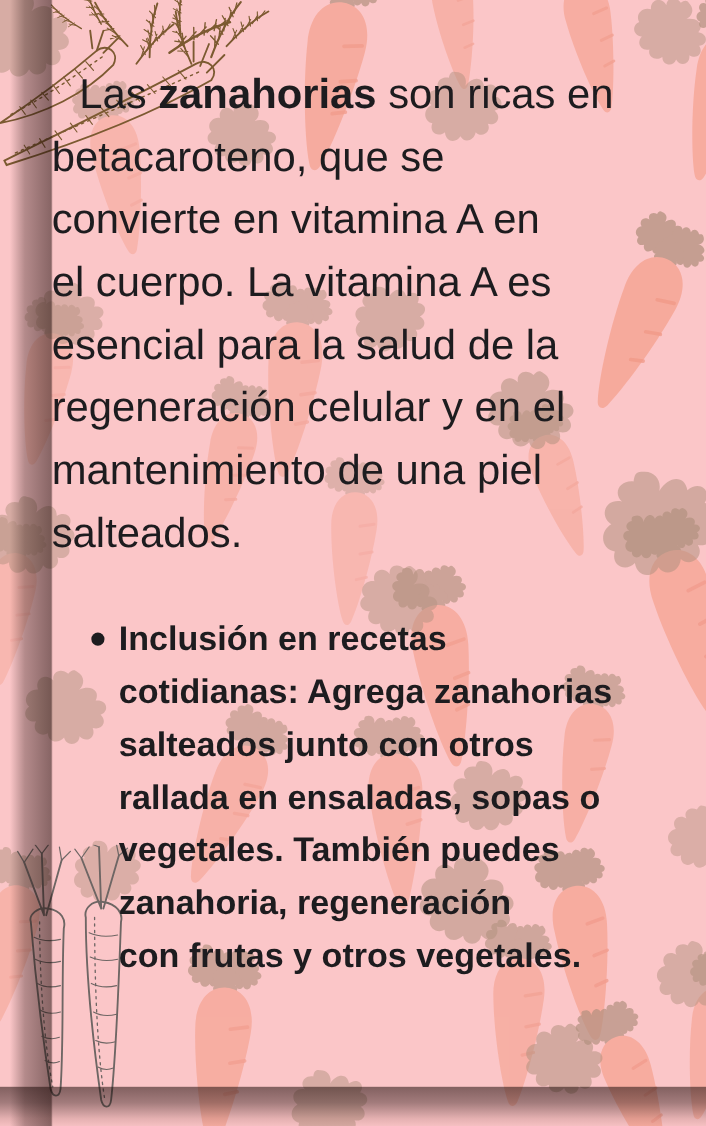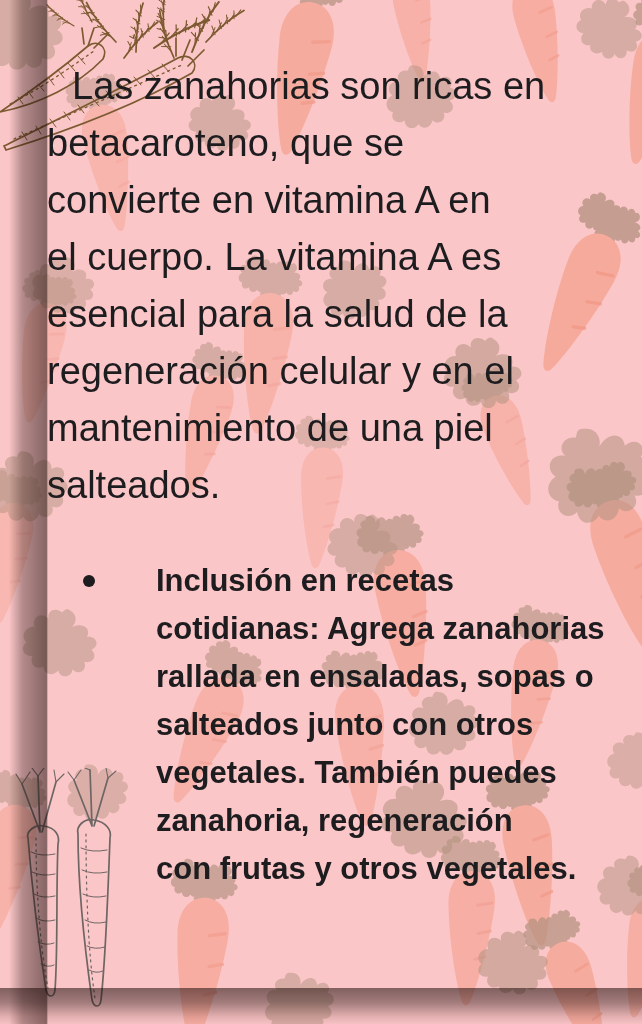--- a/index.html
+++ b/index.html
@@ -41,32 +41,32 @@
   }
 
   
   .intro{
     position:absolute;left:47px;top:58px;
     font-size:38px;line-height:57px;font-weight:400;
     color:var(--text-dark,#1d1c1f);
   }
   .intro .line{white-space:pre;}
   .intro .first-line{padding-left:25px;}
-  .intro .bold{font-weight:400;}
+  .intro .bold{font-weight:700;}
 
   .bullet-item{
     position:absolute;left:83px;top:557px;display:flex;align-items:flex-start;
     color:var(--text-dark,#1d1c1f);
   }
   .bullet-dot{
     flex:0 0 auto;width:12px;height:12px;border-radius:50%;
     background:var(--text-dark,#1d1c1f);margin-top:18px;
   }
   .bullet-lines{margin-left:13px;font-size:31px;line-height:48px;font-weight:700;}
-  .bullet-lines .line{white-space:pre;margin-left:48px;}
+  .bullet-lines .line{white-space:pre;}
 </style>
 </head>
 <body>
 
 <div class="canvas">
 
   <svg class="layer" width="642" height="1024" viewBox="0 0 642 1024" aria-hidden="true">
     <defs>
       <path id="splat" d="M0,-34 C8,-32 10,-24 6,-18 C16,-26 26,-22 24,-12 C34,-16 40,-6 32,0
         C40,4 38,14 28,14 C34,22 26,30 18,25 C20,34 8,38 4,30 C0,38 -10,38 -12,30
@@ -198,21 +198,21 @@
         <div class="line">mantenimiento de una piel</div>
         <div class="line">salteados.</div>
       </div>
   </div>
 
   <div class="bullet-item">
     <div class="bullet-dot"></div>
     <div class="bullet-lines">
         <div class="line">Inclusión en recetas</div>
         <div class="line">cotidianas: Agrega zanahorias</div>
+        <div class="line">salteados junto con otros</div>
         <div class="line">rallada en ensaladas, sopas o</div>
-        <div class="line">salteados junto con otros</div>
         <div class="line">vegetales. También puedes</div>
         <div class="line">zanahoria, regeneración</div>
         <div class="line">con frutas y otros vegetales.</div>
       </div>
   </div>
 
 </div>
 
 </body></html>

